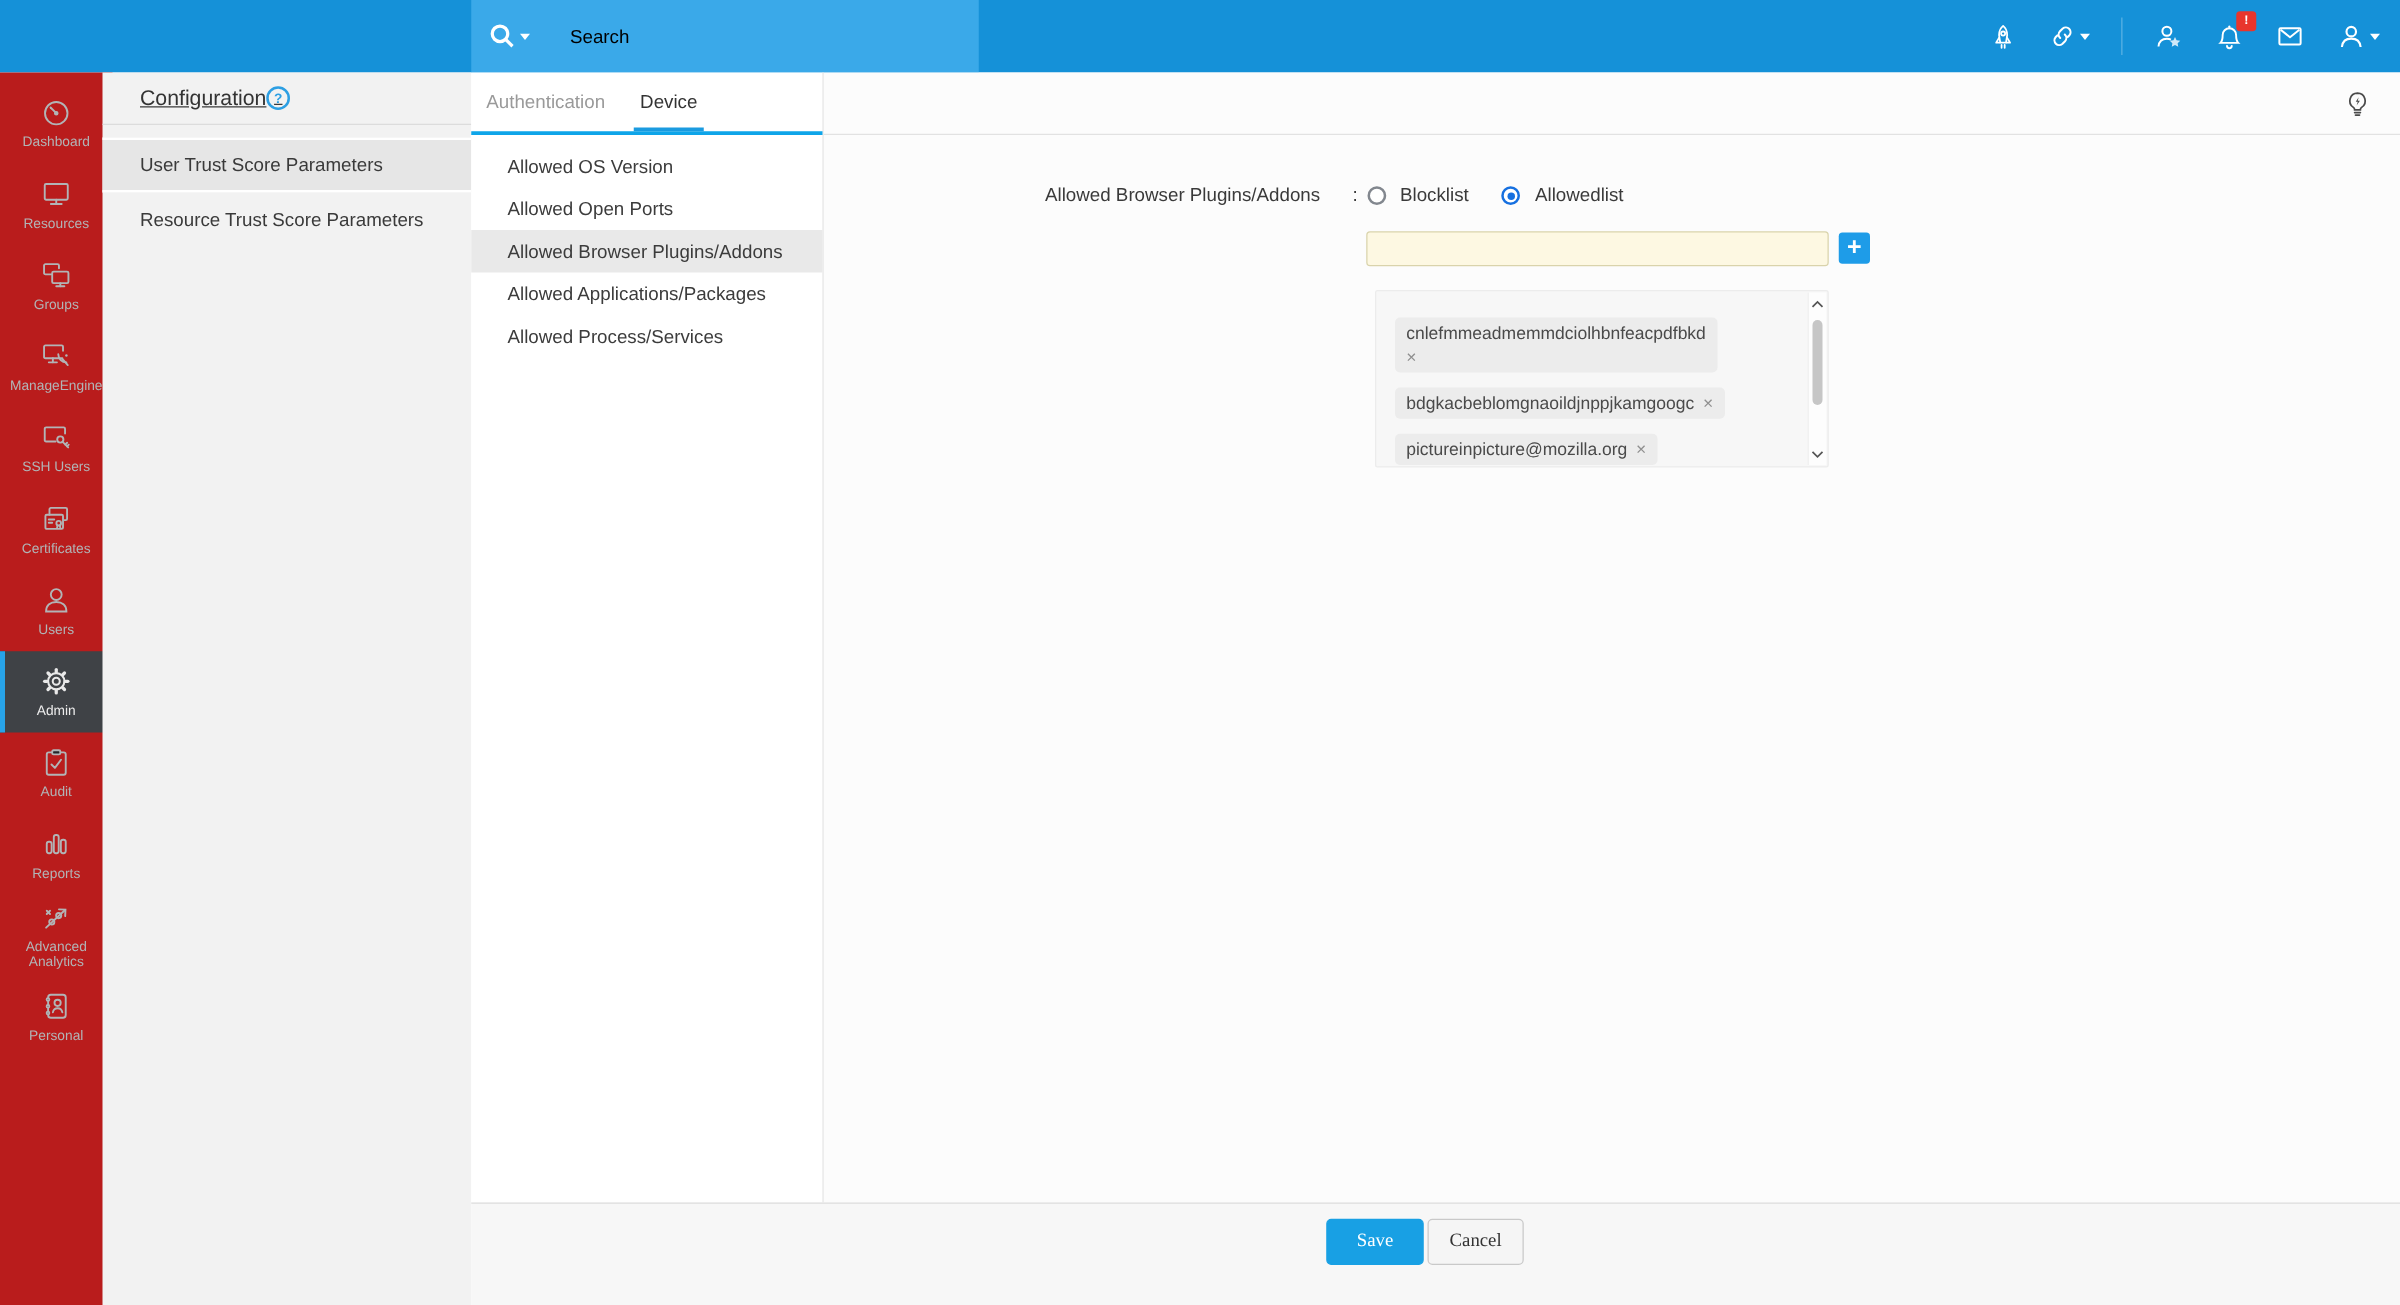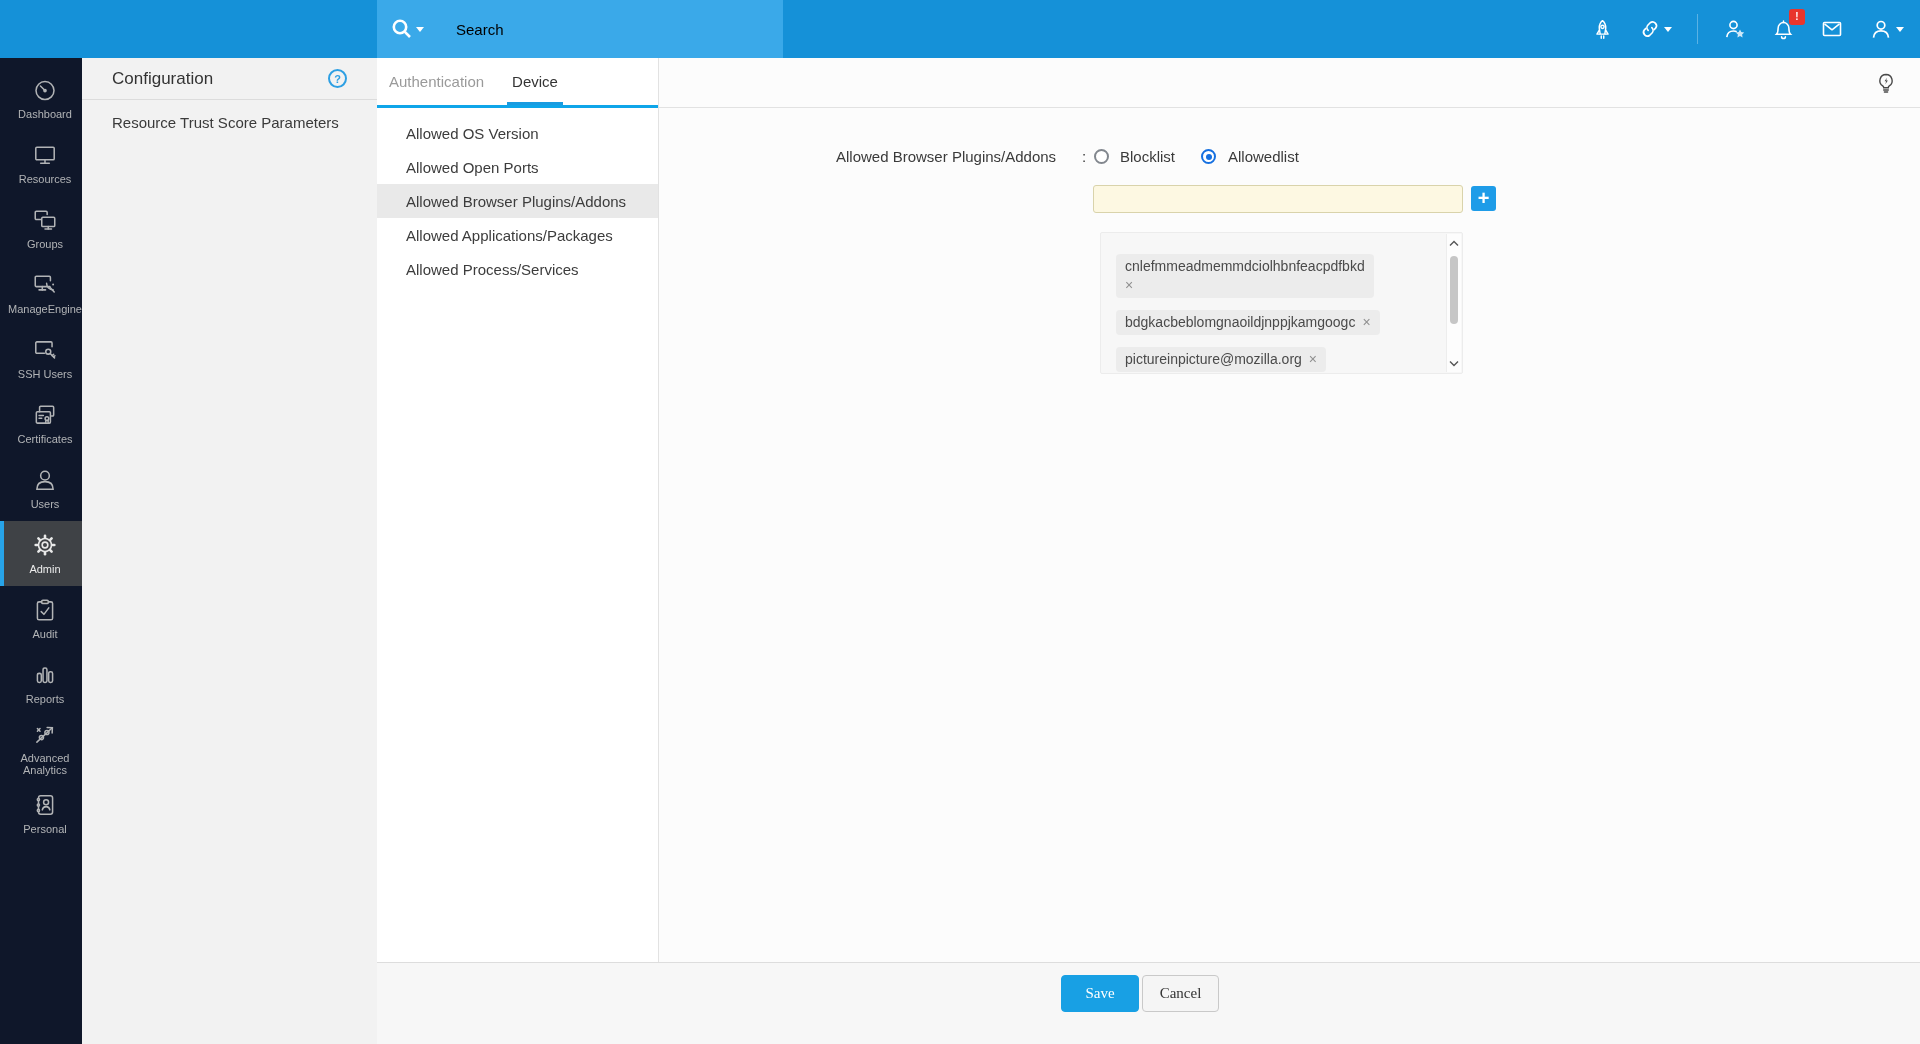--- a/index.html
+++ b/index.html
@@ -23,32 +23,32 @@
   .topbar-actions { position:absolute; right:16px; top:0; height:58px; display:flex; align-items:center; gap:25px; }
   .tb-ic { position:relative; display:flex; align-items:center; gap:3px; cursor:pointer; }
   .tb-divider { width:1px; height:30px; background:rgba(255,255,255,.3); }
   .badge {
     position:absolute; top:-9px; right:-10px; min-width:16px; height:16px; background:#e8352c;
     border-radius:3px; color:#fff; font-size:10px; font-weight:bold;
     display:flex; align-items:center; justify-content:center; padding:0 4px;
   }
 
   
-  .sidebar { position:absolute; left:0; top:58px; width:90px; bottom:0; background:#0f172a; padding-top:8px; }
+  .sidebar { position:absolute; left:0; top:58px; width:90px; bottom:0; background:#b91c1c; padding-top:8px; }
   .side-item {
     height:65px; display:flex; flex-direction:column; align-items:center; justify-content:center;
     gap:5px; text-align:center; color:#b2b4b6; font-size:11px; line-height:12px; position:relative; cursor:pointer;
   }
   .side-item.active { background:#3f4246; color:#ececec; }
   .side-item.active::before { content:""; position:absolute; left:0; top:0; bottom:0; width:4px; background:#27a3e8; }
   .side-label { width:80px; }
 
   
   .config { position:absolute; left:82px; top:58px; width:295px; bottom:0; background:#f2f2f2; }
-  .config-header { height:42px; border-bottom:1px solid #dcdcdc; display:flex; align-items:center; justify-content:space-between; padding:0 30px; }
+  .config-header { height:42px; border-bottom:1px solid #dcdcdc; display:flex; align-items:center; padding:0 30px;text-decoration:underline; }
   .config-title { font-size:17px; color:#333; }
   .help-icon {
     width:19px; height:19px; border:2px solid #2d9fe3; border-radius:50%; color:#2d9fe3;
     font-size:11px; font-weight:bold; display:flex; align-items:center; justify-content:center; cursor:pointer;
   }
   .config-item { height:44px; display:flex; align-items:center; padding-left:30px; font-size:15px; color:#3a3a3a; cursor:pointer; }
   .config-item.active { background:#e6e6e6; margin-top:10px; border-top:2px solid #fff; border-bottom:2px solid #fff; }
 
   
   .submenu { position:absolute; left:377px; top:58px; width:282px; height:904px; background:#fff; border-right:1px solid #e2e2e2; }
@@ -316,20 +316,23 @@
       </svg>
     </span>
     <span class="side-label">Personal</span>
   </div>
 </nav>
 
 <aside class="config">
   <div class="config-header">
     <span class="config-title">Configuration</span>
     <span class="help-icon">?</span>
+  </div>
+  <div class="config-item active">
+    <span>User Trust Score Parameters</span>
   </div>
   <div class="config-item">
     <span>Resource Trust Score Parameters</span>
   </div>
 </aside>
 
 <aside class="submenu">
   <div class="tabrow">
     <span class="tab">Authentication</span>
     <span class="tab active">Device</span>

